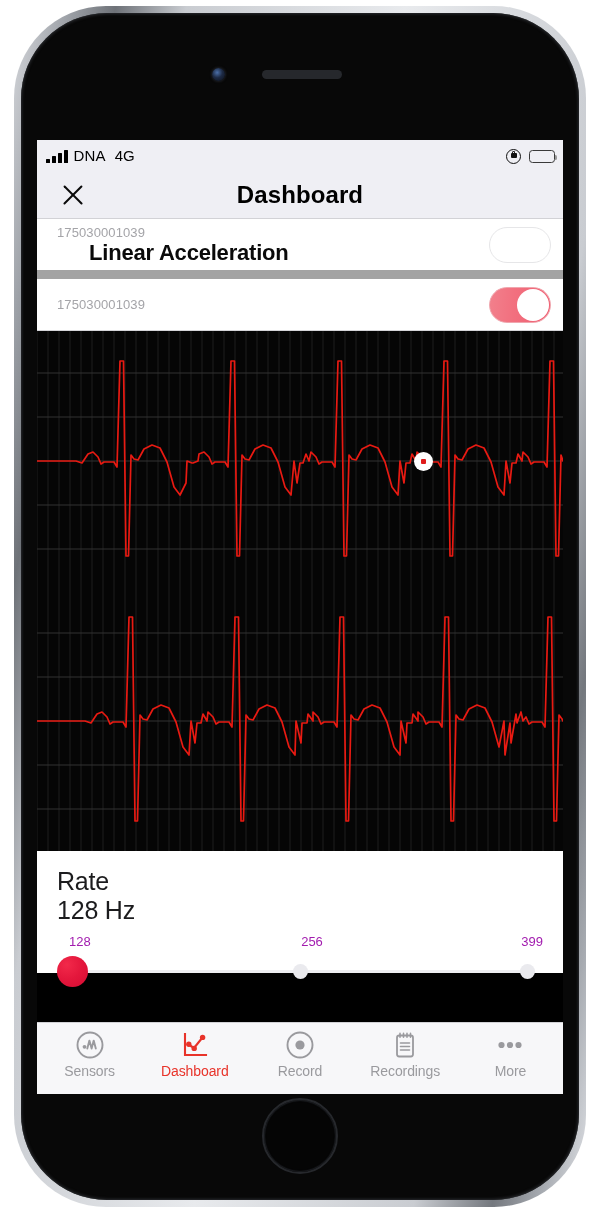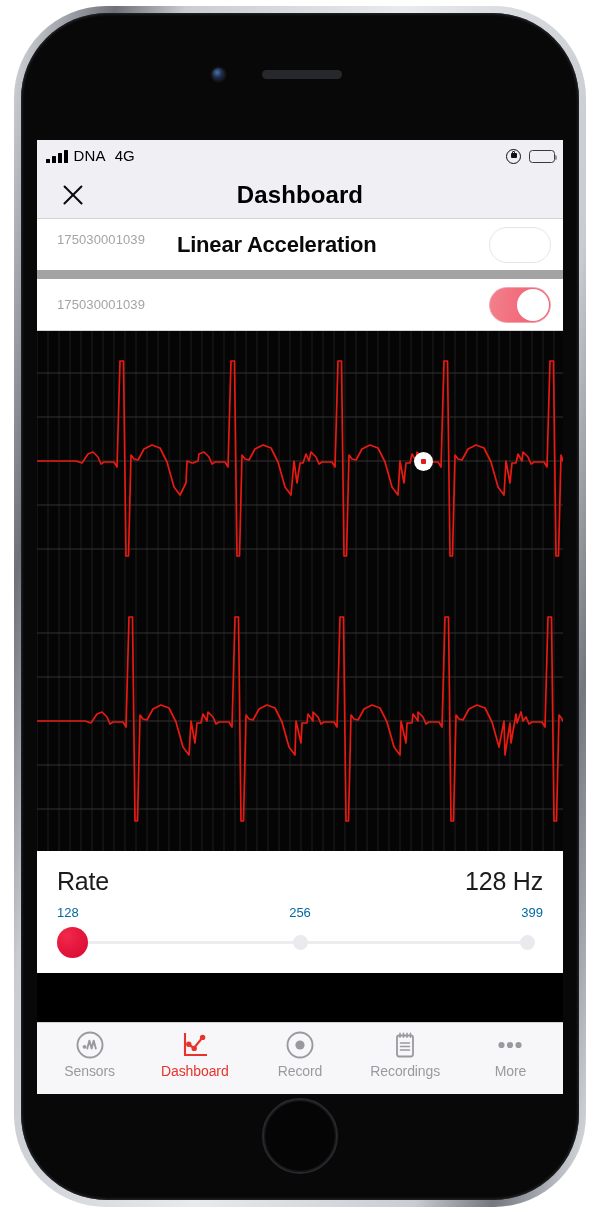--- a/index.html
+++ b/index.html
@@ -88,21 +88,21 @@
     position:absolute; left:1px; top:13px; width:26px; height:2.2px; background:#0a0a0a; border-radius:1px;
   }
   .close-x span:nth-child(1){ transform:rotate(45deg); }
   .close-x span:nth-child(2){ transform:rotate(-45deg); }
 
   
   .sensor-row{
     height:51px; background:#fff; display:flex; align-items:center;
     padding:0 12px 0 20px; justify-content:space-between;
   }
-  .sensor-texts{ display:flex; flex-direction:row; justify-content:center; }
+  .sensor-texts{ display:flex; flex-direction:column; justify-content:center; }
   .sensor-id{ font-size:13px; color:#a4a4a8; line-height:15px; letter-spacing:.1px; }
   .sensor-name{ font-size:22px; font-weight:700; color:#0a0a0a; line-height:25px; letter-spacing:-.2px;margin-left:32px; }
   .row-gap{ height:9px; background:#a3a3a3; }
   .row-sep{ height:1px; background:#d4d4d8; }
 
   .toggle{ width:62px; height:36px; border-radius:18px; position:relative; flex:none; cursor:pointer; }
   .toggle.off{ background:#fff; border:1.6px solid #e6e6e8; }
   .toggle.on{
     background:linear-gradient(95deg,#f2808c 0%,#f2707f 40%,#ef5f72 100%);
     border:1.6px solid #f0a6ae;
@@ -116,25 +116,25 @@
   .chart{ position:relative; width:526px; height:260px; background:#050505; overflow:hidden; }
   .chart svg{ display:block; }
   .cursor-dot{
     position:absolute; width:19px; height:19px; border-radius:50%;
     background:#fff; display:flex; align-items:center; justify-content:center;
   }
   .cursor-dot i{ width:5px; height:5px; background:#e01b1b; border-radius:1px; display:block; }
 
   
   .rate-panel{ background:#fff; height:122px; padding:16px 20px 0 20px; position:relative; }
-  .rate-top{ display:flex; justify-content:space-between; align-items:baseline; }
+  .rate-top{ display:flex; justify-content:space-between; align-items:baseline;flex-direction:column; }
   .rate-label{ font-size:25px; color:#1c1c1e; letter-spacing:-.2px; }
   .rate-value{ font-size:25px; color:#1c1c1e; letter-spacing:-.2px; }
   .ticks{ position:relative; height:18px; margin-top:9px; }
-  .ticks span{ position:absolute; font-size:13px; color:#0369a1; }
+  .ticks span{ position:absolute; font-size:13px; color:#a21caf;margin-left:12px; }
   .tick-128{ left:0; color:#4a4a4e; }
   .tick-256{ left:50%; transform:translateX(-50%); }
   .tick-512{ right:0; }
   .slider{ position:relative; height:34px; margin-top:2px; }
   .track{ position:absolute; left:15px; right:15px; top:16px; height:3px; background:#ededf0; border-radius:2px; }
   .step{ position:absolute; top:10px; width:15px; height:15px; border-radius:50%; background:#eaeaee; }
   .step.s2{ left:calc(50% - 7.5px); }
   .step.s3{ right:8px; }
   .thumb{
     position:absolute; left:0; top:2px; width:31px; height:31px; border-radius:50%;

